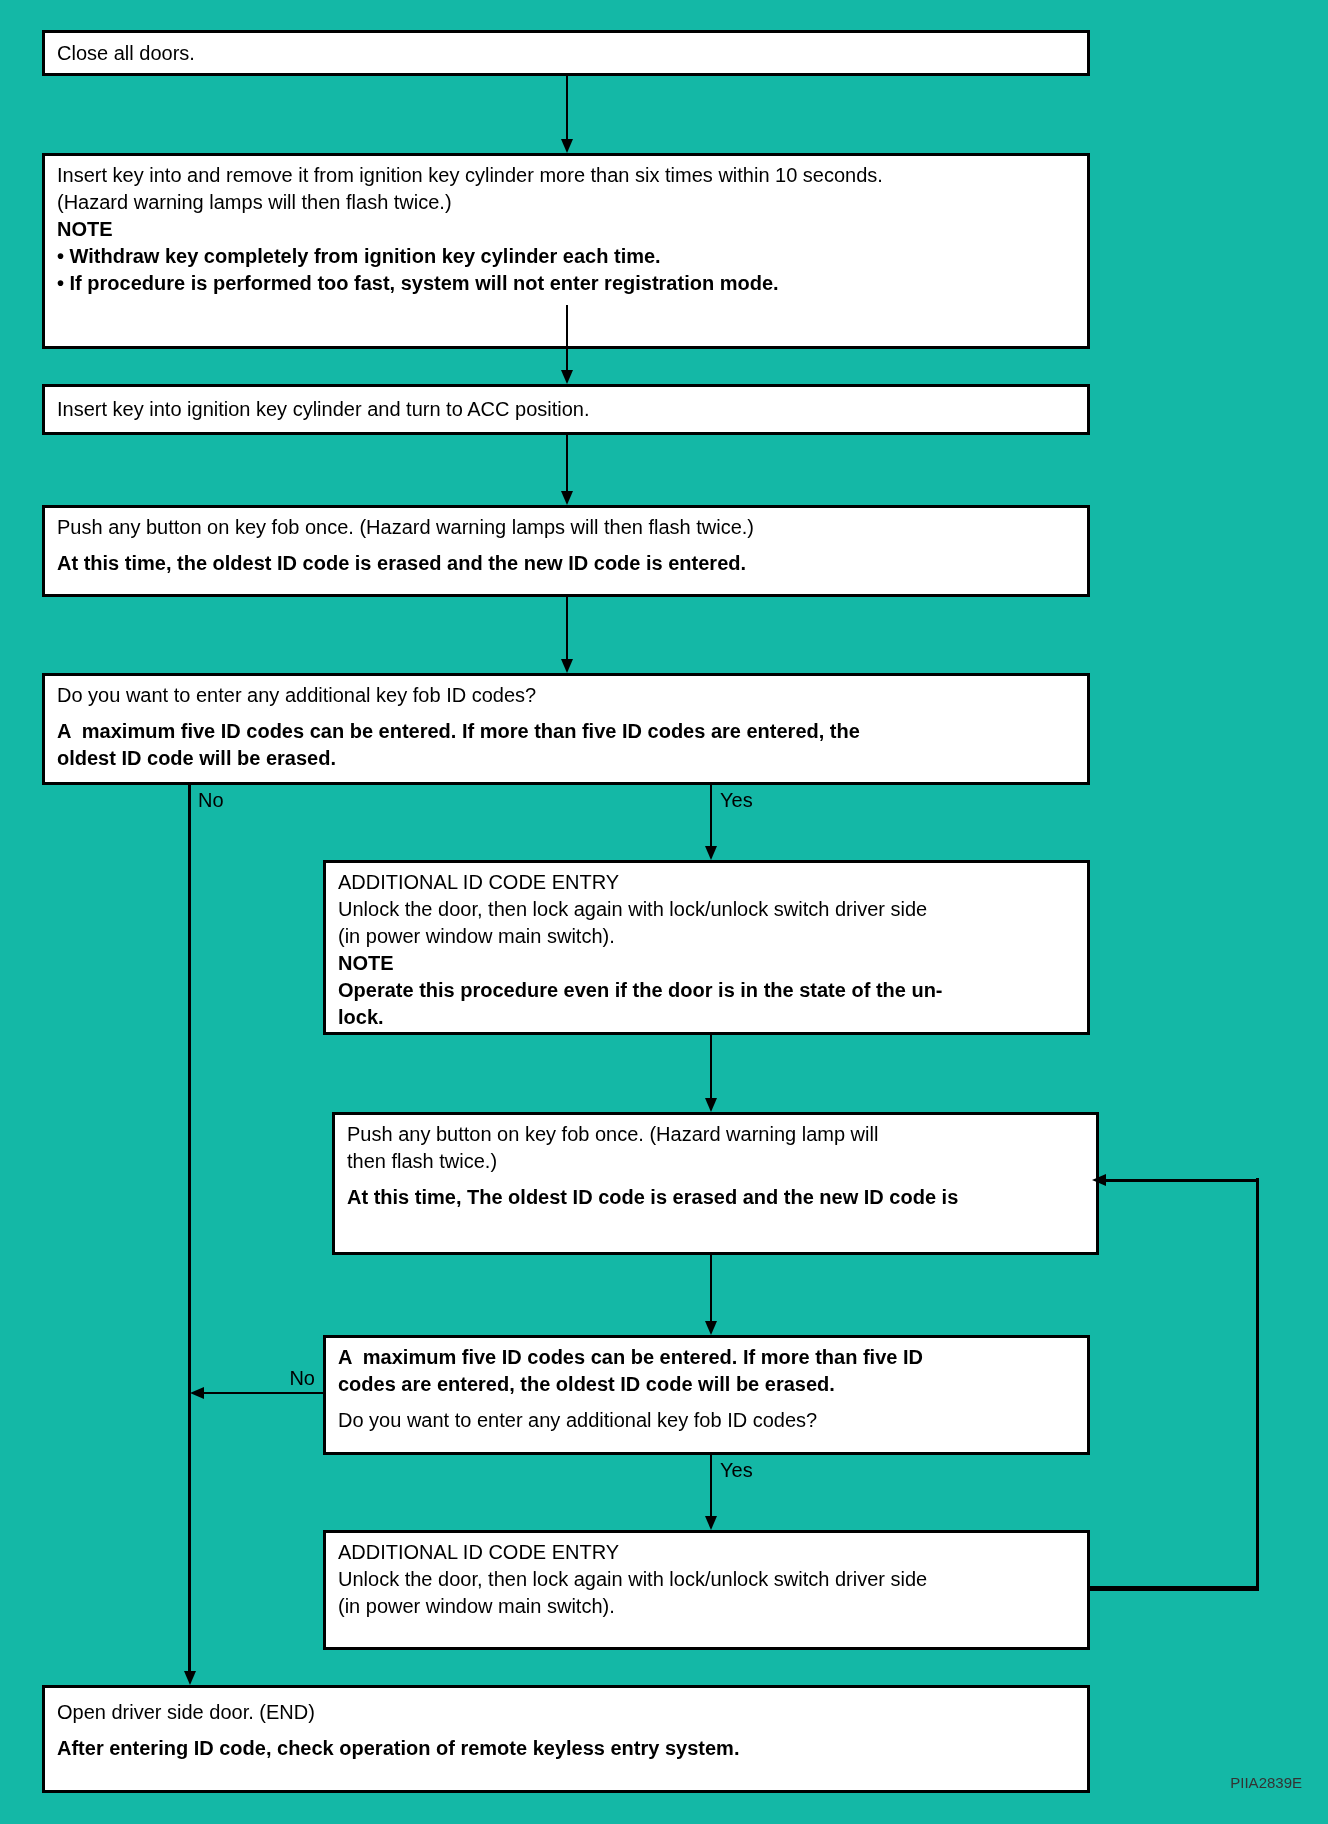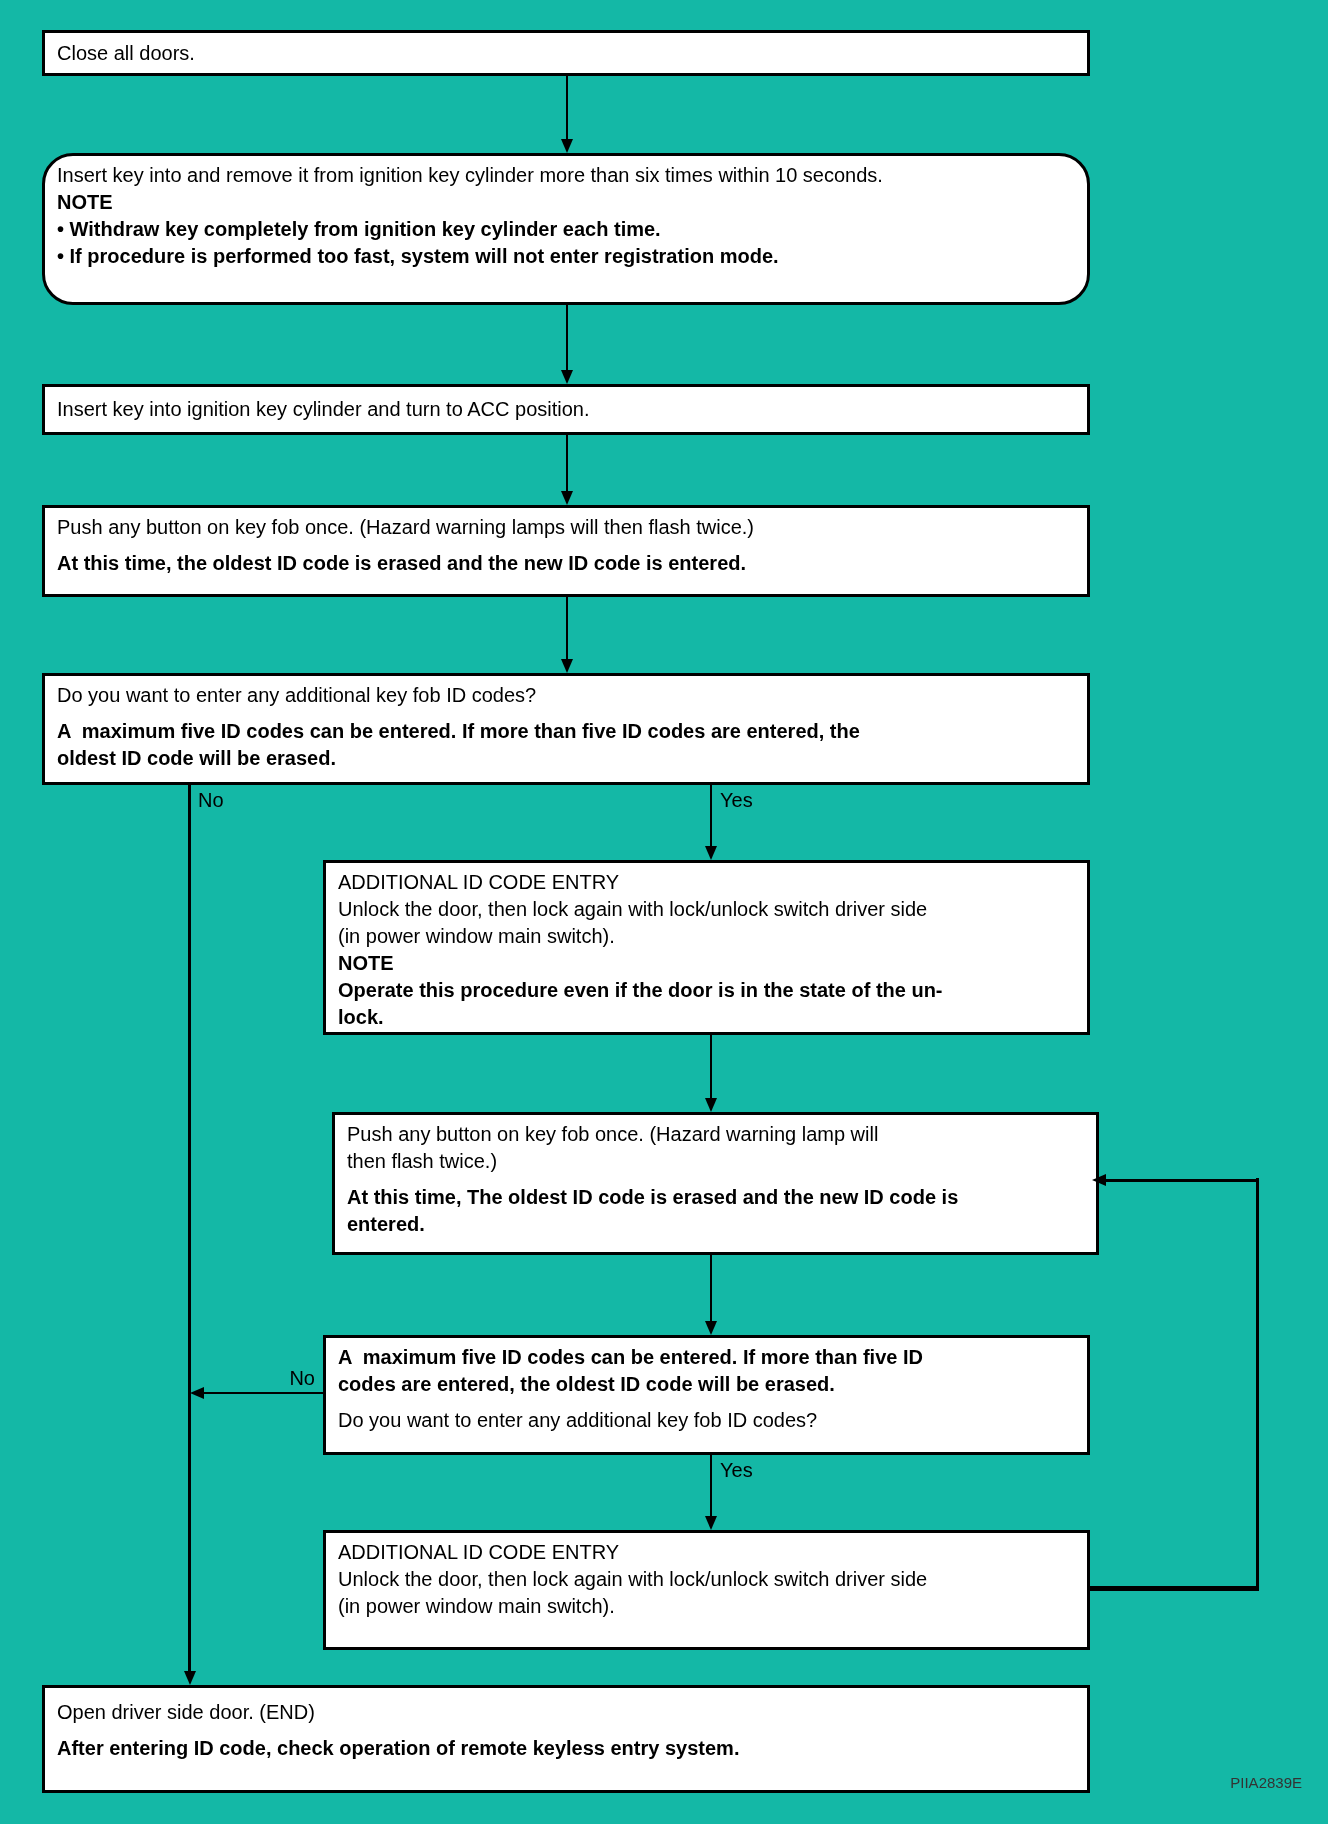--- a/index.html
+++ b/index.html
@@ -78,22 +78,23 @@
 </style>
 </head>
 <body>
 
 <div id="canvas">
 
   <div class="flow-box single" style="left:42px; top:30px; width:1048px; height:46px;">
       <div class="box-line">Close all doors.</div>
     </div>
 
-  <div class="flow-box" style="left:42px; top:153px; width:1048px; height:152px;border-radius:31px;">
+  <div class="flow-box" style="left:42px; top:153px; width:1048px; height:196px;">
       <div class="box-line">Insert key into and remove it from ignition key cylinder more than six times within 10 seconds.</div>
+      <div class="box-line">(Hazard warning lamps will then flash twice.)</div>
       <div class="box-line bold">NOTE</div>
       <div class="box-line bold">• Withdraw key completely from ignition key cylinder each time.</div>
       <div class="box-line bold">• If procedure is performed too fast, system will not enter registration mode.</div>
     </div>
 
   <div class="flow-box" style="left:42px; top:505px; width:1048px; height:92px;">
       <div class="box-line">Push any button on key fob once. (Hazard warning lamps will then flash twice.)</div>
       <div class="box-line bold gap">At this time, the oldest ID code is erased and the new ID code is entered.</div>
     </div>
 
@@ -113,21 +114,20 @@
       <div class="box-line">(in power window main switch).</div>
       <div class="box-line bold">NOTE</div>
       <div class="box-line bold">Operate this procedure even if the door is in the state of the un-</div>
       <div class="box-line bold">lock.</div>
     </div>
 
   <div class="flow-box" style="left:332px; top:1112px; width:767px; height:143px;">
       <div class="box-line">Push any button on key fob once. (Hazard warning lamp will</div>
       <div class="box-line">then flash twice.)</div>
       <div class="box-line bold gap">At this time, The oldest ID code is erased and the new ID code is</div>
-      <div class="box-line bold">entered.</div>
     </div>
 
   <div class="flow-box" style="left:323px; top:1335px; width:767px; height:120px;">
       <div class="box-line bold">A  maximum five ID codes can be entered. If more than five ID</div>
       <div class="box-line bold">codes are entered, the oldest ID code will be erased.</div>
       <div class="box-line gap">Do you want to enter any additional key fob ID codes?</div>
     </div>
 
   <div class="flow-box" style="left:323px; top:1530px; width:767px; height:120px;">
       <div class="box-line">ADDITIONAL ID CODE ENTRY</div>

